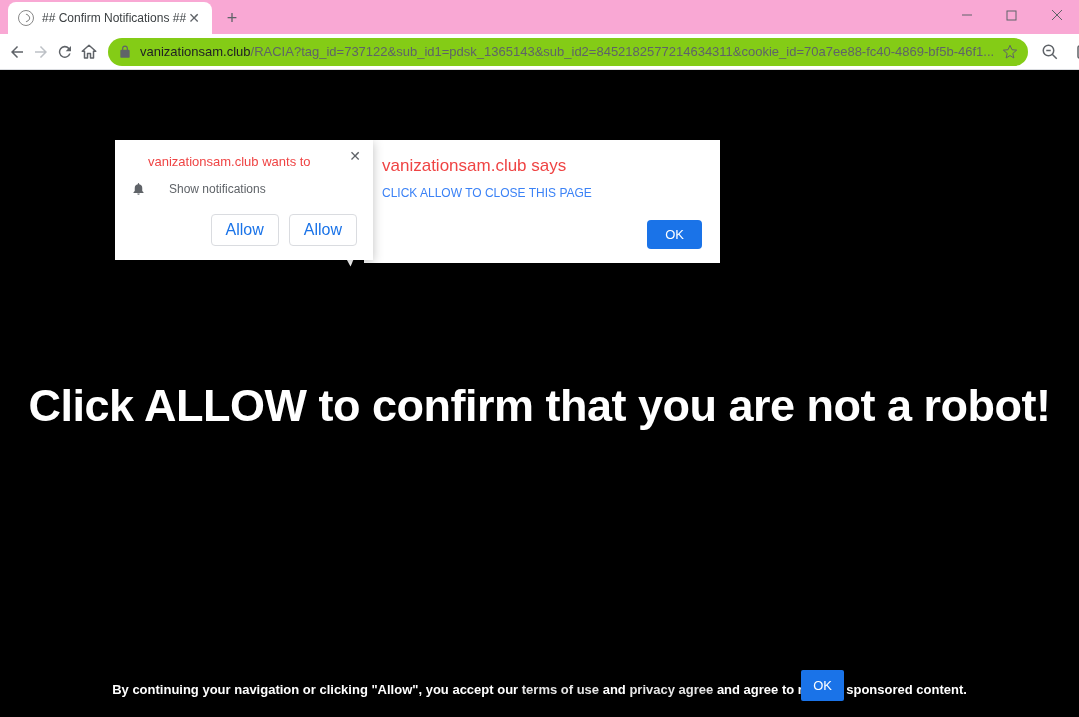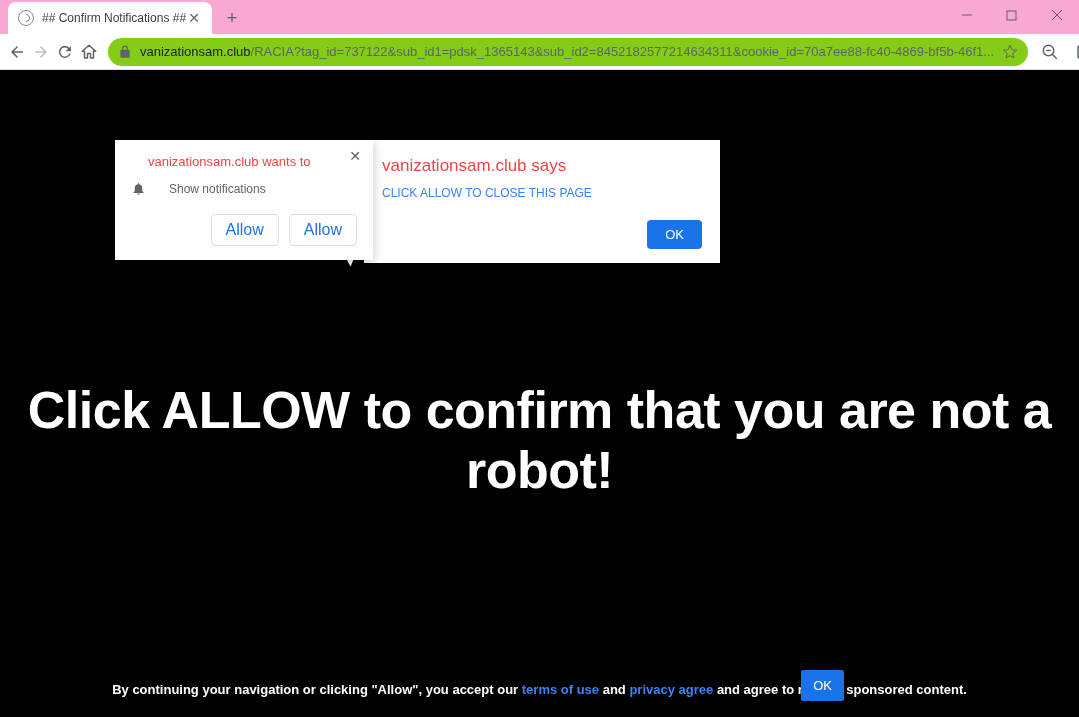--- a/index.html
+++ b/index.html
@@ -23,23 +23,23 @@
 .addrbar { flex: 1; height: 28px; background: #84cc16; border-radius: 14px; display: flex; align-items: center; padding: 0 10px; gap: 8px; margin: 0 4px; }
 .lock { color: #5f6368; }
 .url { font-size: 13px; color: #5f6368; white-space: nowrap; overflow: hidden; flex: 1; }
 .url .domain { color: #202124; }
 .star { color: #5f6368; }
 .right-icons { display: flex; align-items: center; gap: 10px; }
 .icon-btn { width: 24px; height: 24px; display: flex; align-items: center; justify-content: center; color: #5f6368; cursor: pointer; }
 
 
 .page { position: relative; width: 100%; height: calc(717px - 70px); background: #000; }
-.headline { position: absolute; top: 310px; left: 0; right: 0; text-align: center; color: #fff; font-size: 52px; font-weight: 800; letter-spacing: -0.5px; }
+.headline { position: absolute; top: 310px; left: 0; right: 0; text-align: center; color: #fff; font-size: 45px; font-weight: 800; letter-spacing: -0.5px; }
 .footer { position: absolute; bottom: 18px; left: 0; right: 0; text-align: center; color: #fff; font-size: 13px; font-weight: 600; line-height: 1.5; }
-.footer a { color: #3b82f6; text-decoration: none; }
+.footer a { color: #e5e5e5; text-decoration: none; }
 .footer-ok { position: absolute; right: 235px; bottom: 16px; background: #1a73e8; color: #fff; border: none; padding: 8px 12px; font-size: 13px; cursor: pointer; border-radius: 2px; }
 
 
 .alert-dialog { position: absolute; top: 70px; left: 364px; width: 356px; background: #fff; box-shadow: 0 2px 10px rgba(0,0,0,0.2); padding: 16px 18px 14px; z-index: 5; }
 .alert-title { font-size: 17px; color: #ef4444; margin-bottom: 10px; }
 .alert-msg { font-size: 12px; color: #3b82f6; margin-bottom: 20px; }
 .alert-actions { display: flex; justify-content: flex-end; }
 .alert-ok { background: #1a73e8; color: #fff; border: none; padding: 7px 18px; font-size: 13px; border-radius: 4px; cursor: pointer; }
 
 

